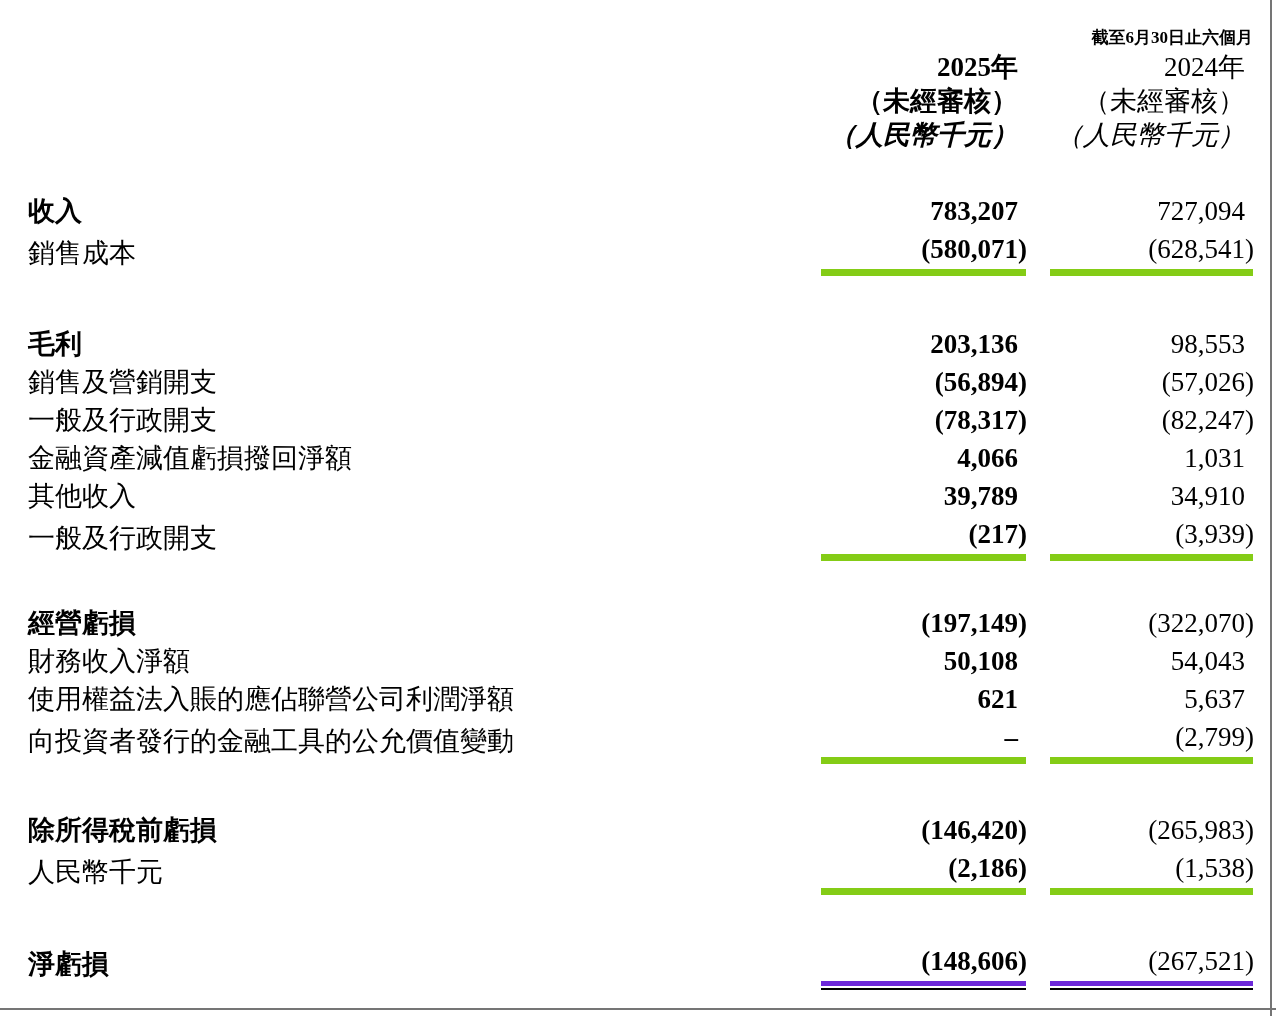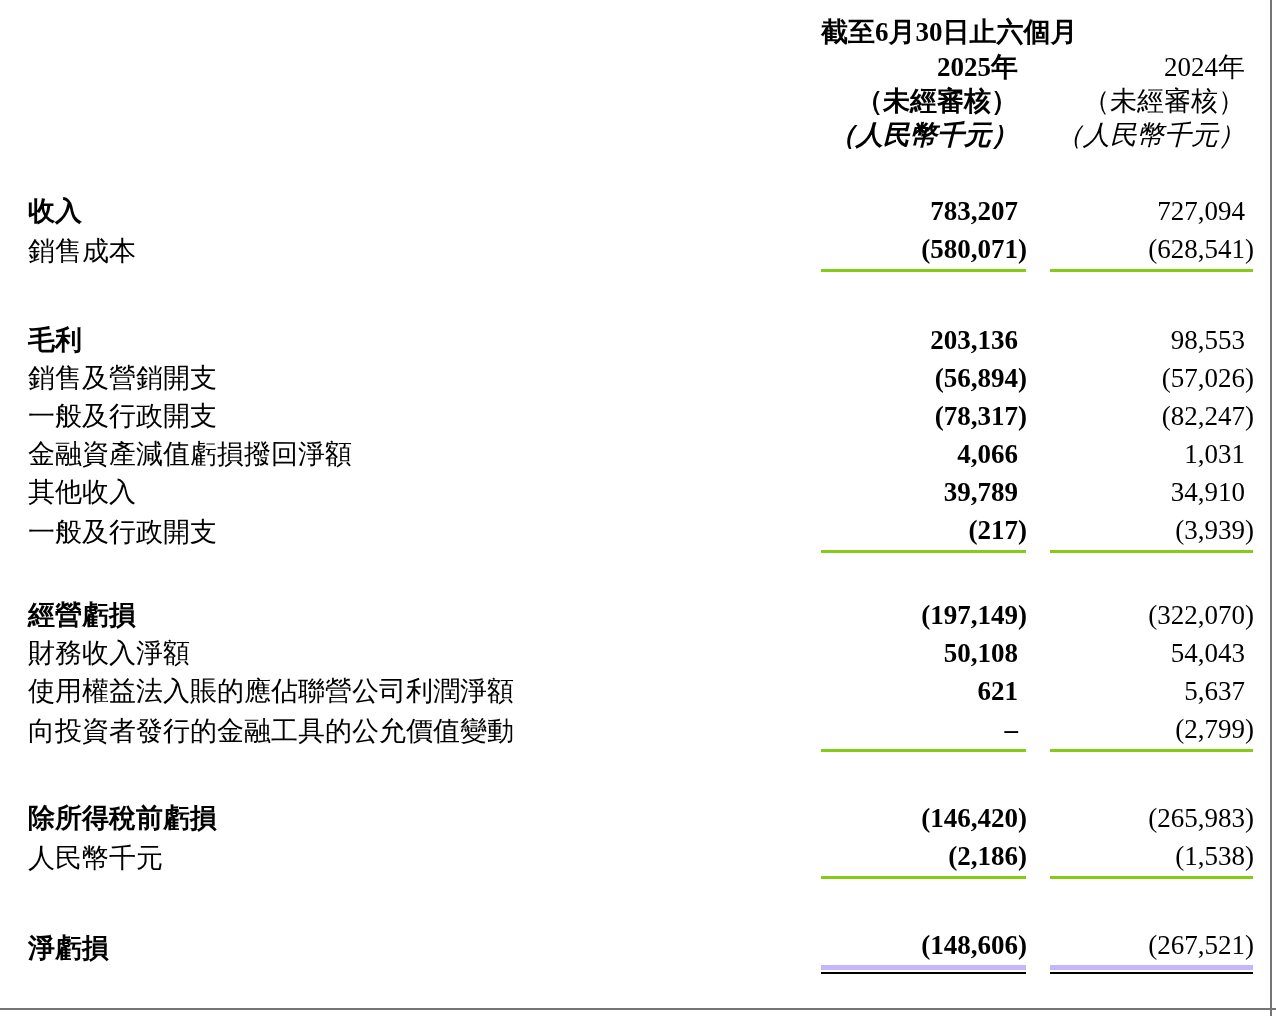--- a/index.html
+++ b/index.html
@@ -42,41 +42,41 @@
   td.num {
     text-align: right;
     padding-right: 8px;
     font-variant-numeric: lining-nums;
   }
   td.v1 { font-weight: bold; }
 
   tr.bold td.label { font-weight: bold; margin-left: 16px; }
 
   
-  tr.u td.num { border-bottom: 3px solid #84cc16; }
+  tr.u td.num { border-bottom: 7px solid #84cc16; }
 
   
   tr.uu td.num {
-    border-bottom: 5px solid #c4b5fd;
+    border-bottom: 5px solid #6d28d9;
     position: relative;
     margin-top: 20px;
   }
   tr.uu td.num::after {
     content: "";
     position: absolute;
     left: 0;
     right: 0;
     bottom: -9px;
     height: 0;
     border-bottom: 2px solid #000000;
   }
 
   
   tr.title-row td { height: 46px; font-weight: bold; }
-  td.period-title { text-align: left; font-size: 27px; }
+  td.period-title { text-align: right; font-size: 17px; }
   tr.years-row td { height: 29px; }
   tr.audit-row td { height: 28px; }
   tr.unit-row td  { height: 28px; font-style: italic; }
 
   
   tr.gap td { padding: 0; height: auto; }
   tr.g1 td { height: 38px; }
   tr.g2 td { height: 50px; }
   tr.g3 td { height: 44px; }
   tr.g4 td { height: 48px; }

